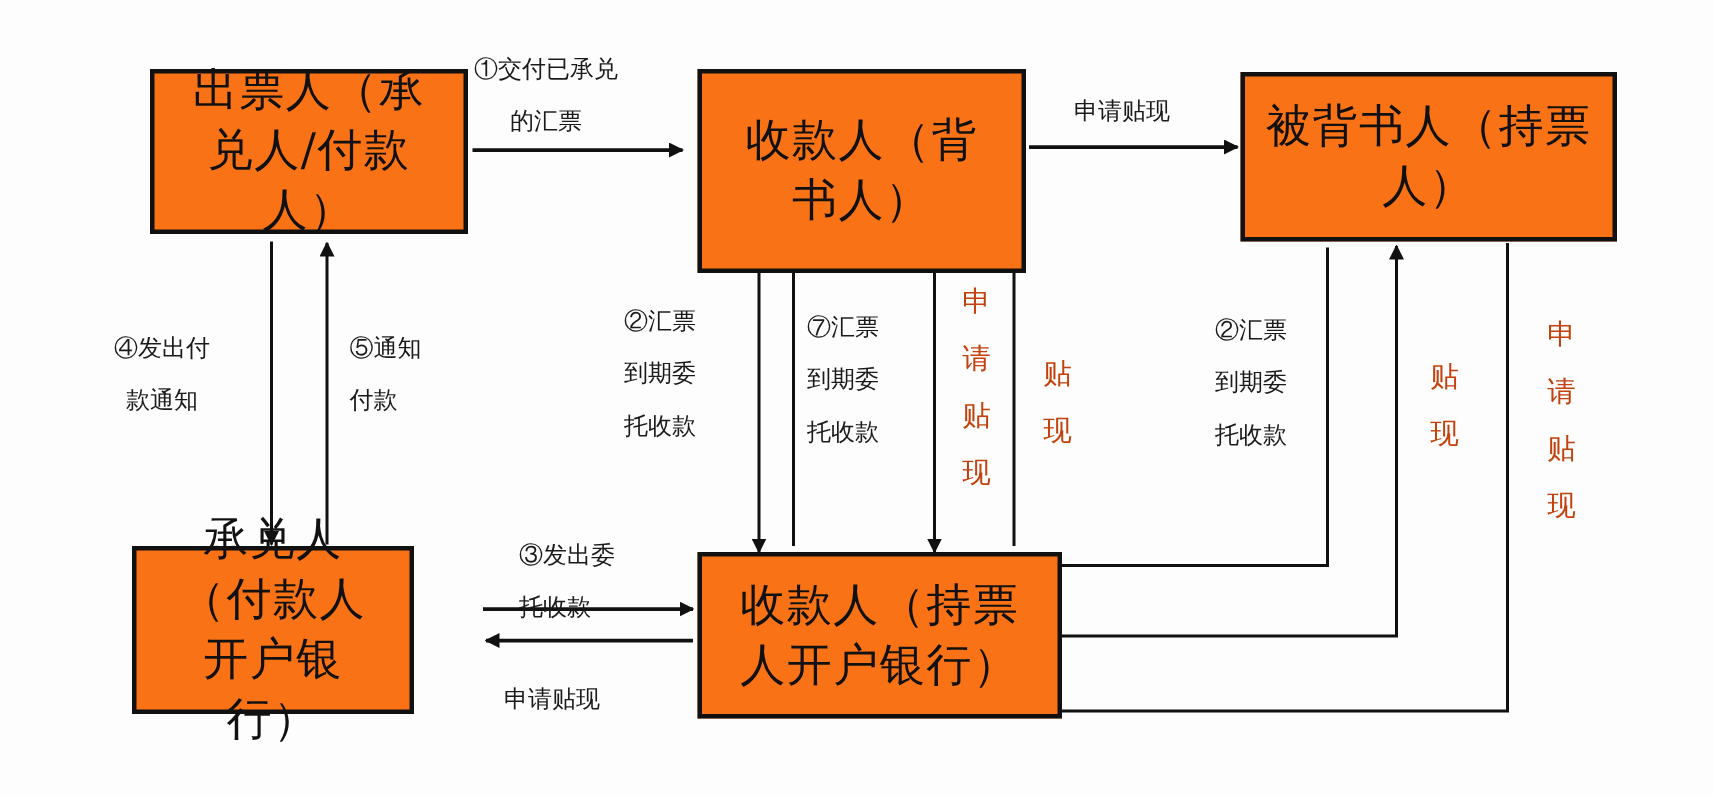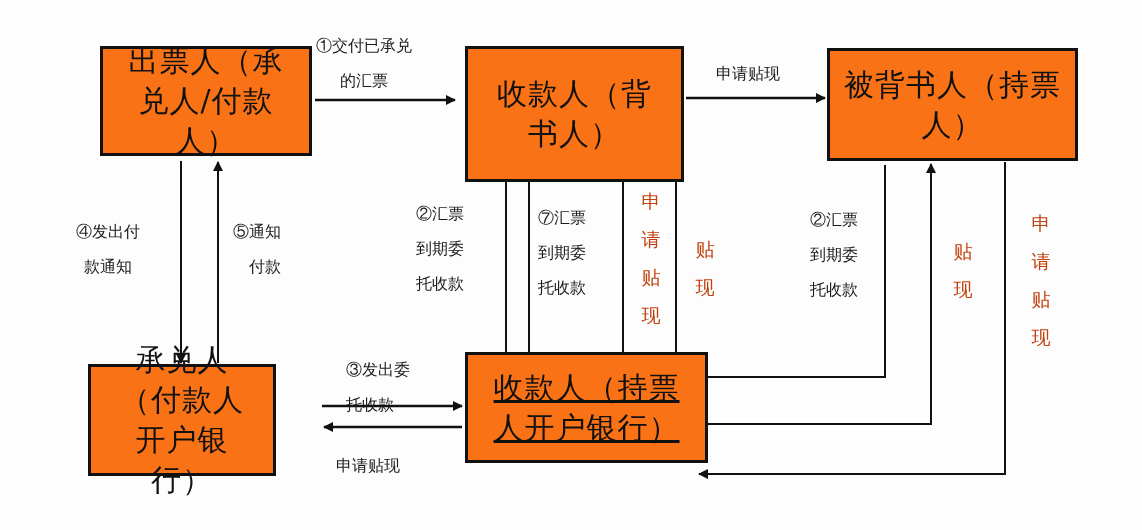--- a/index.html
+++ b/index.html
@@ -42,28 +42,28 @@
     <polyline points="885,165 885,377 699,377" marker-end="url(#ah)"></polyline>
     <polyline points="708,424 931,424 931,164" marker-end="url(#ah)"></polyline>
     <polyline points="1005,162 1005,474 699,474" marker-end="url(#ah)"></polyline>
   </g>
 </svg>
 
 <div class="box" style="left:100px;top:46px;width:212px;height:110px;">出票人（承兑人/付款人）</div>
 <div class="box" style="left:465px;top:46px;width:219px;height:136px;">收款人（背书人）</div>
 <div class="box" style="left:827px;top:48px;width:251px;height:113px;">被背书人（持票人）</div>
 <div class="box" style="left:88px;top:364px;width:188px;height:112px;">承兑人（付款人开户银行）</div>
-<div class="box" style="left:465px;top:352px;width:243px;height:111px;text-decoration:underline;">收款人（持票人开户银行）</div>
+<div class="box" style="left:465px;top:368px;width:243px;height:111px;">收款人（持票人开户银行）</div>
 
 <div class="lbl" style="left:316px;top:28px;text-align:center;">①交付已承兑
 的汇票</div>
 <div class="lbl" style="left:716px;top:56px;">申请贴现</div>
 <div class="lbl" style="left:76px;top:214px;text-align:center;">④发出付
 款通知</div>
-<div class="lbl" style="left:233px;top:214px;text-align:right;">⑤通知
+<div class="lbl" style="left:233px;top:214px;text-align:left;">⑤通知
 付款</div>
 <div class="lbl" style="left:416px;top:196px;">②汇票
 到期委
 托收款</div>
 <div class="lbl" style="left:538px;top:200px;">⑦汇票
 到期委
 托收款</div>
 <div class="vlbl" style="left:640px;top:182px;">申请贴现</div>
 <div class="vlbl" style="left:694px;top:230px;">贴现</div>
 <div class="lbl" style="left:810px;top:202px;">②汇票

